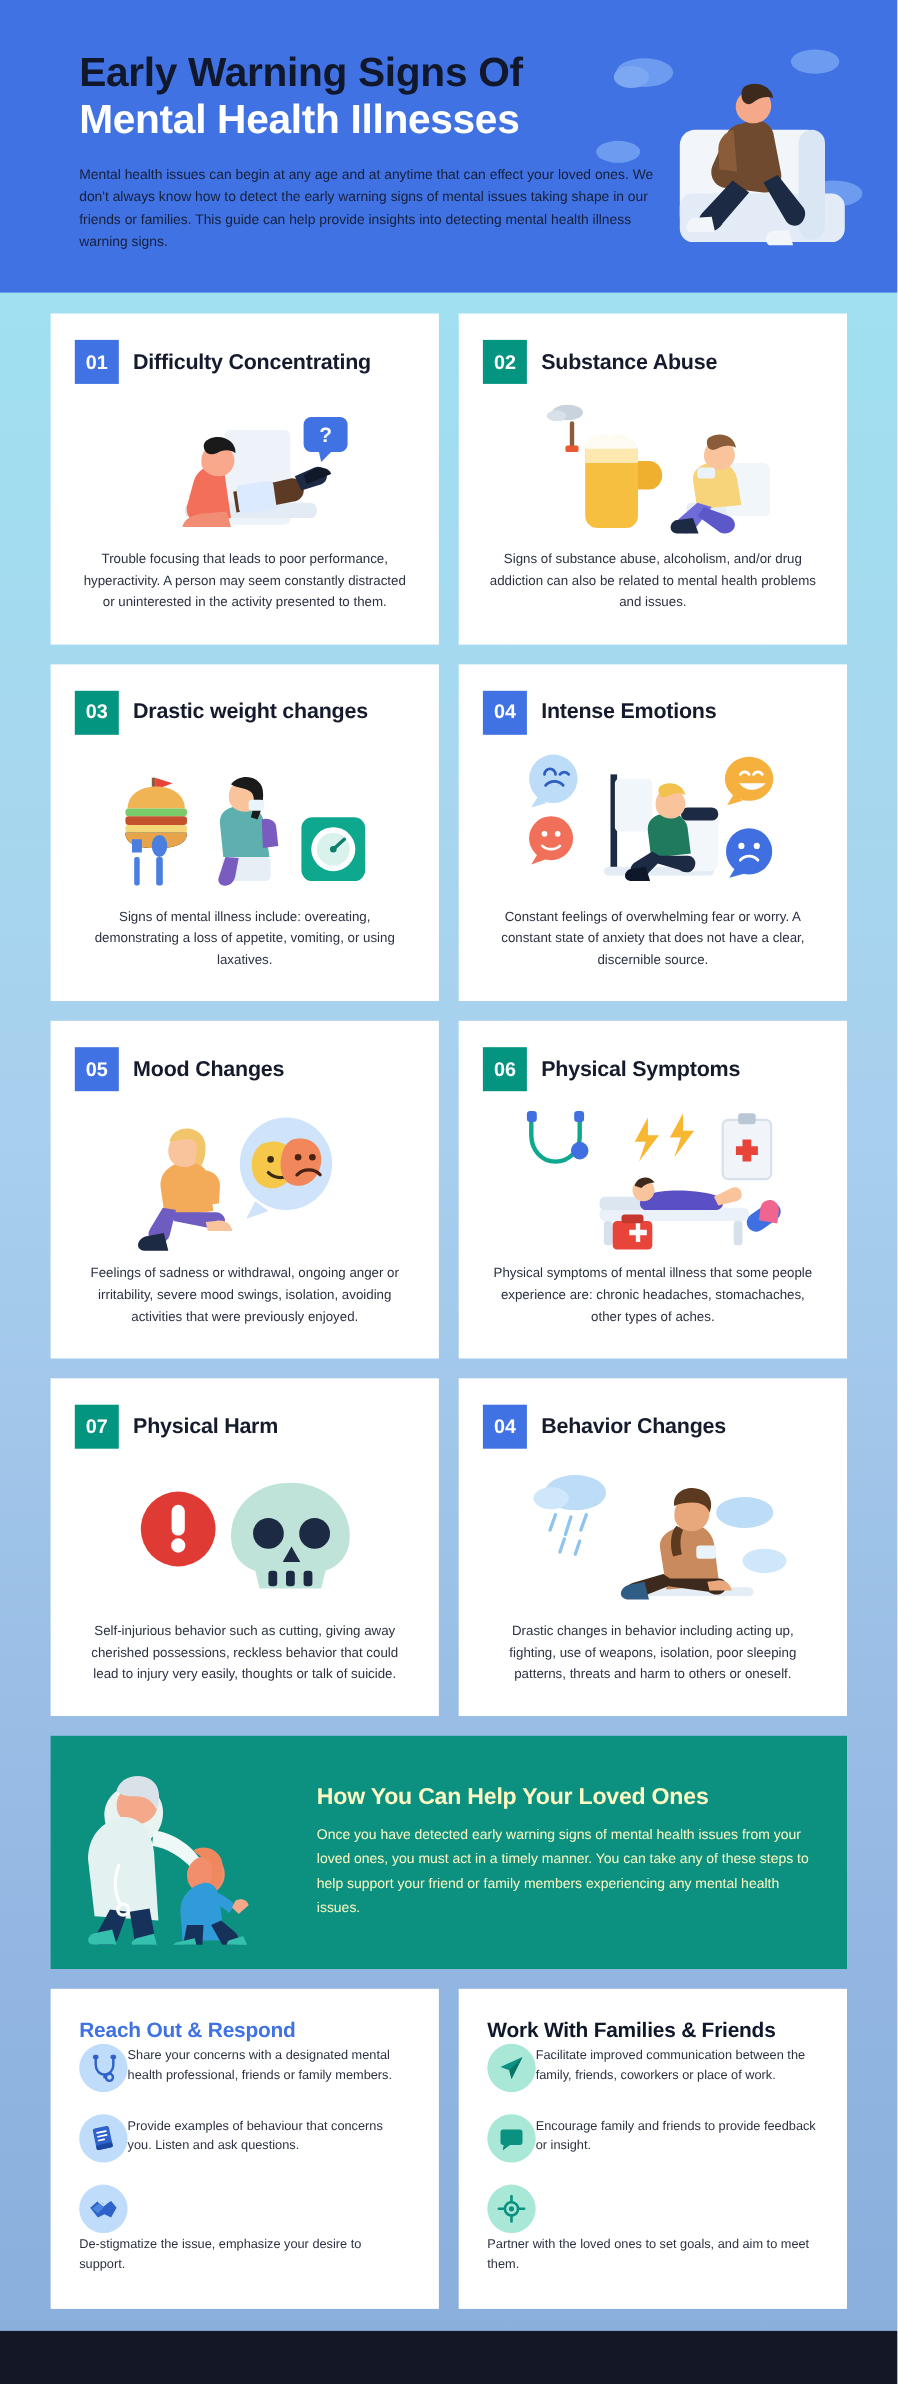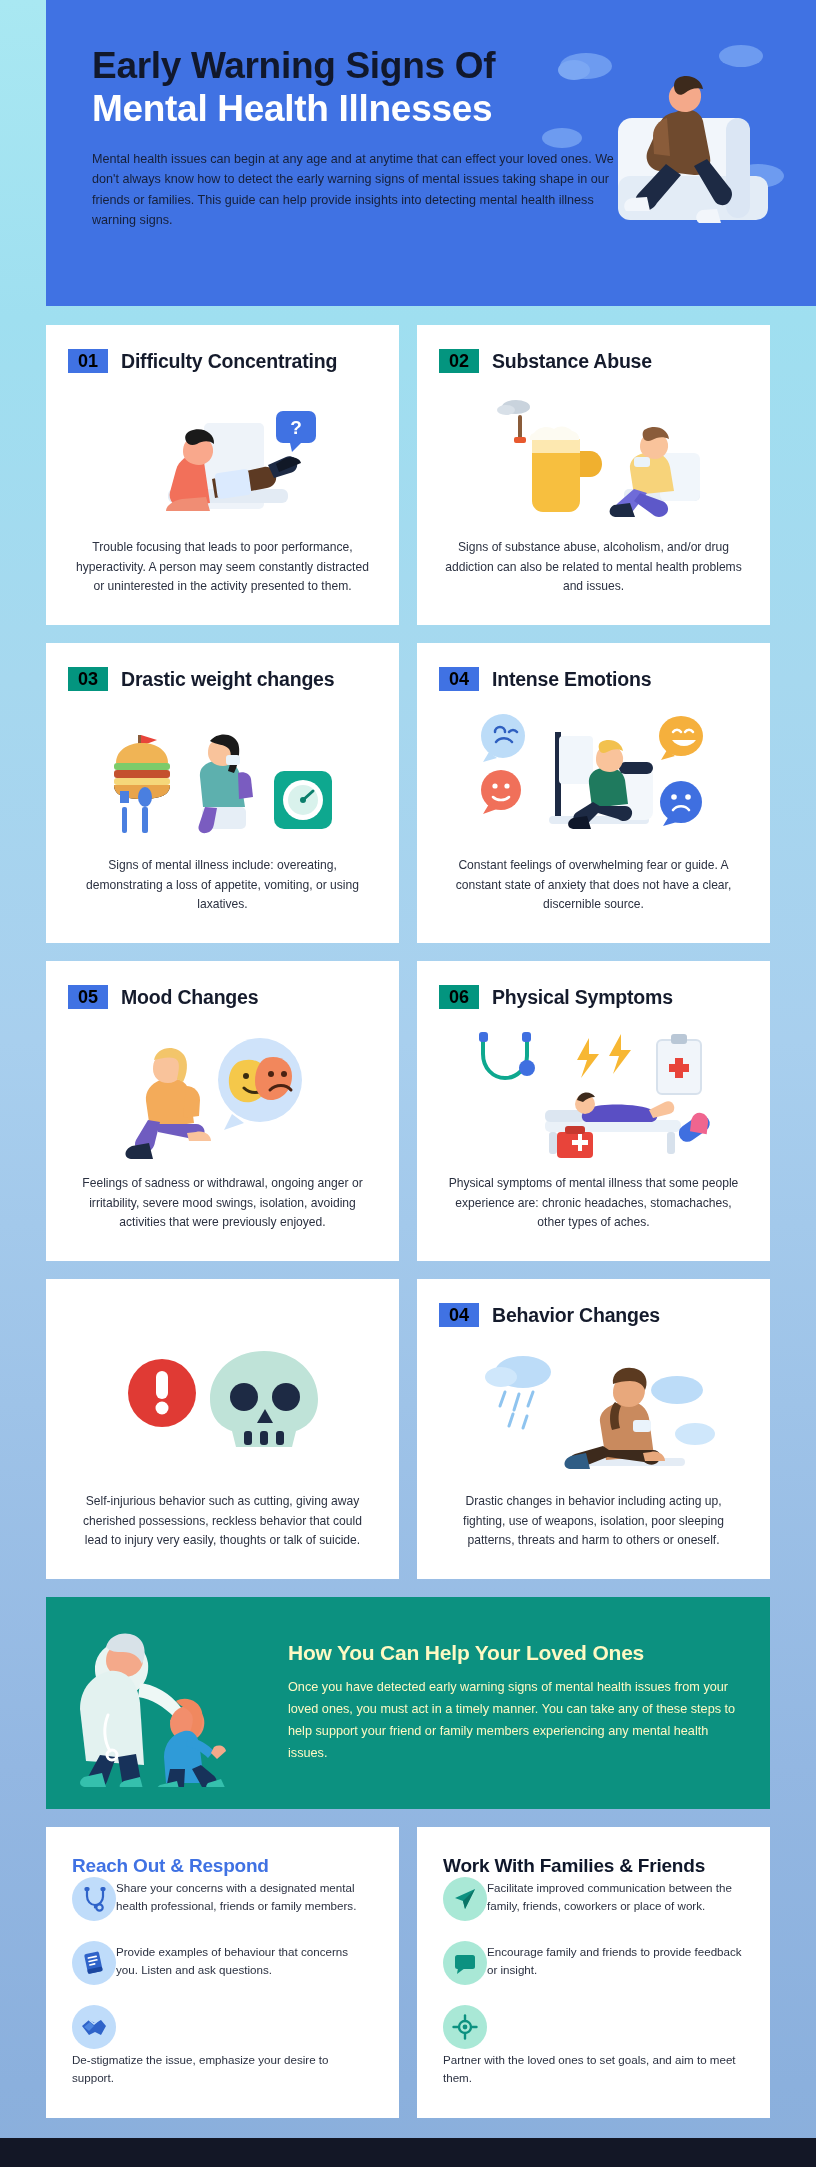--- a/index.html
+++ b/index.html
@@ -22,25 +22,24 @@
        #9ec3e8 62%,
        #93b7e2 78%,
        #8bb0dd 92%,
        #8aaeda 100%);
     overflow:hidden;
   }
 
   
   .hero {
     background:#4072e3;
-    height:306px;
-    padding:46px 0 0 46px;
+    height:266px;
+    padding:46px 0 0 72px;
     position:relative;
     overflow:hidden;
-    margin-left:46px;
   }
   .hero h1 { line-height:1.08; }
   .hero .t1 {
     display:block;
     font-size:37px;
     font-weight:bold;
     color:#11182c;
     letter-spacing:-0.3px;
   }
   .hero .t2 {
@@ -74,23 +73,23 @@
   }
   .card {
     background:#ffffff;
     padding:24px 22px 22px 22px;
     display:flex;
     flex-direction:column;
     min-height:300px;
   }
   .card-head { display:flex; align-items:center; gap:13px; }
   .badge {
-    width:40px; height:24px;
+    width:40px; height:40px;
     display:flex; align-items:center; justify-content:center;
-    color:#000000; font-size:18px; font-weight:bold;
+    color:#ffffff; font-size:18px; font-weight:bold;
     flex:0 0 auto;
   }
   .badge.blue { background:#4072e3; }
   .badge.teal { background:#03957f; }
   .card-title {
     font-size:19.5px;
     font-weight:bold;
     color:#151b2c;
     letter-spacing:-0.2px;
   }
@@ -345,21 +344,21 @@
           <rect x="150" y="60" width="34" height="54" rx="8" fill="#f3f7fb"></rect>
           <rect x="150" y="56" width="34" height="12" rx="6" fill="#1d2a44"></rect>
           <path d="M132 62c10-4 22 2 24 12l3 24-36 4-3-24c-1-9 4-14 12-16z" fill="#1f7a5e"></path>
           <path d="M136 40c9-3 17 3 18 11s-5 15-13 15-14-5-14-12 2-12 9-14z" fill="#f9c39b"></path>
           <path d="M132 36c9-5 21 0 22 9-5-3-11-2-16 1-4 2-7 1-8-3-1-3 0-6 2-7z" fill="#f2c14e"></path>
           <path d="M124 96l-16 10c-5 3-5 10 1 12s10 0 13-4l12-12z" fill="#1d2a44"></path>
           <path d="M130 100h26c6 0 9 6 6 11s-9 5-13 2l-20-6z" fill="#1d2a44"></path>
           <path d="M104 112c-6 2-7 10 0 11h18l-4-13z" fill="#0f172a"></path>
         </svg>
       </div>
-      <p class="card-body">Constant feelings of overwhelming fear or guide. A constant state of anxiety that does not have a clear, discernible source.</p>
+      <p class="card-body">Constant feelings of overwhelming fear or worry. A constant state of anxiety that does not have a clear, discernible source.</p>
     </article>
 
     <article class="card">
       <div class="card-head">
         <span class="badge blue">05</span>
         <span class="card-title">Mood Changes</span>
       </div>
       <div class="card-art">
         <svg width="230" height="140" viewBox="0 0 230 140">
 
@@ -423,20 +422,24 @@
 
           <rect x="208" y="96" width="34" height="17" rx="8.5" fill="#3f6fe0" transform="rotate(-35 225 104)"></rect>
           <path d="M219 89l14 10" stroke="#f0658f" stroke-width="0"></path>
           <path d="M226 93a8.5 8.5 0 0 1 12 12l-8 9-12-12z" fill="#f0658f" transform="rotate(-35 228 100)"></path>
         </svg>
       </div>
       <p class="card-body">Physical symptoms of mental illness that some people experience are: chronic headaches, stomachaches, other types of aches.</p>
     </article>
 
     <article class="card">
+      <div class="card-head">
+        <span class="badge teal">07</span>
+        <span class="card-title">Physical Harm</span>
+      </div>
       <div class="card-art">
         <svg width="230" height="130" viewBox="0 0 230 130">
           <circle cx="54" cy="58" r="34" fill="#e03a34"></circle>
           <rect x="48" y="36" width="12" height="28" rx="6" fill="#ffffff"></rect>
           <circle cx="54" cy="73" r="6.5" fill="#ffffff"></circle>
 
           <path d="M156 16c32 0 54 22 54 48 0 18-10 28-22 32l-4 16h-56l-4-16c-12-4-22-14-22-32 0-26 22-48 54-48z" fill="#bfe3d8"></path>
           <circle cx="136" cy="62" r="14" fill="#1d2a44"></circle>
           <circle cx="178" cy="62" r="14" fill="#1d2a44"></circle>
           <path d="M157 74l-8 14h16z" fill="#1d2a44"></path>

